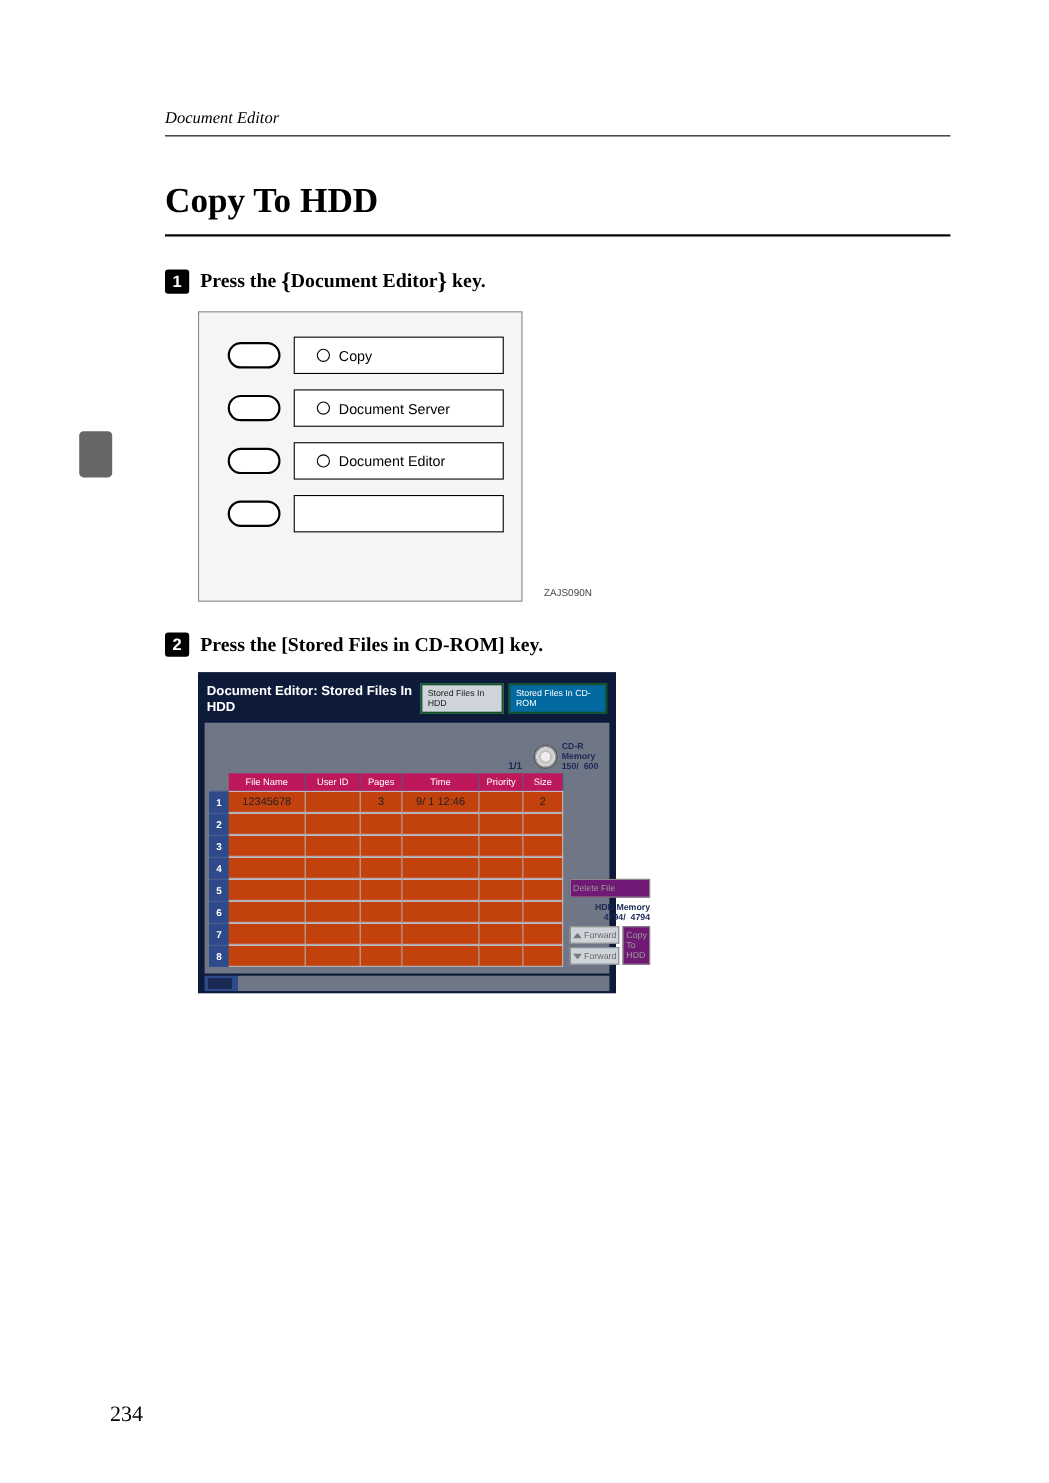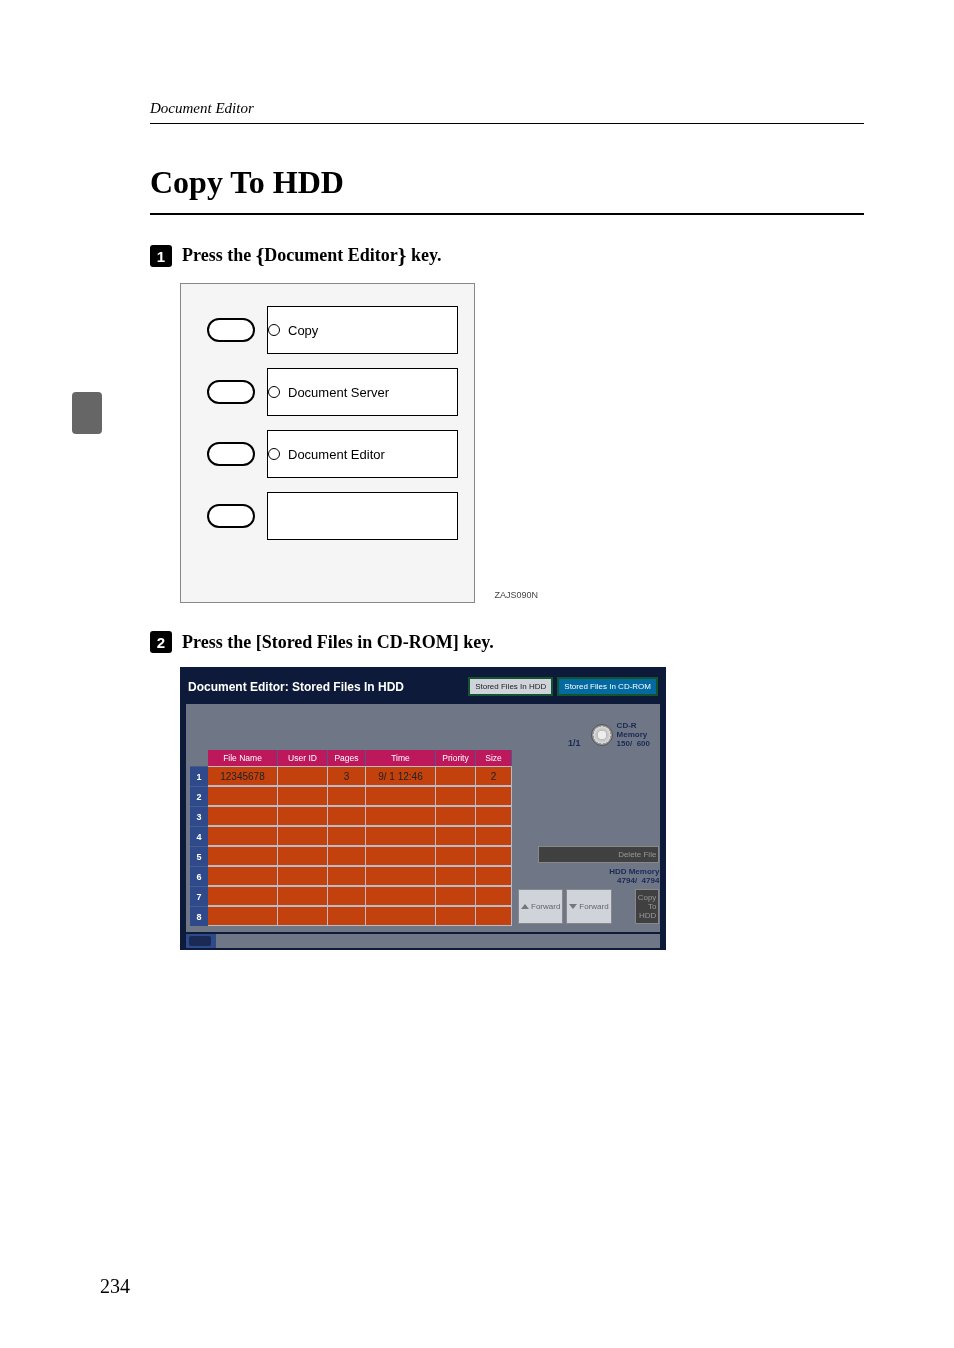--- a/index.html
+++ b/index.html
@@ -72,46 +72,46 @@
     margin-bottom: 14px;
   }
   .hard-btn {
     width: 48px; height: 24px;
     border: 2px solid #000;
     border-radius: 12px;
     background: #fff;
   }
   .soft-label {
     flex: 1;
-    height: 48px;
+    height: 34px;
     border: 1.5px solid #000;
     background: #fff;
     display: flex;
     align-items: center;
     gap: 8px;
-    padding: 0 0;
+    padding: 0 20px;
     font-family: Arial, sans-serif;
     font-size: 13px;
   }
   .led {
     width: 12px; height: 12px;
     border: 1.5px solid #000;
     border-radius: 50%;
   }
   .fig-code {
     position: absolute;
     right: -64px;
     bottom: 2px;
     font-family: Arial, sans-serif;
     font-size: 9px;
     color: #444;
   }
   
   .screen-fig {
-    width: 486px;
+    width: 380px;
     margin-left: 30px;
     background: #0e1a3a;
     padding: 6px 6px 2px 6px;
     font-family: Arial, sans-serif;
     font-size: 10px;
     color: #fff;
   }
   .screen-titlebar {
     display: flex;
     align-items: center;
@@ -174,22 +174,22 @@
     border:1px solid #b8bcc8; border-left:none;
   }
   .row:first-child .cell:first-of-type { border-left:1px solid #b8bcc8;}
   .screen-flex { display:flex; gap:6px; }
   .table-wrap { flex:0 0 auto; }
   .side-col {
     flex:1; display:flex; flex-direction:column; justify-content:flex-end;
     gap:4px; padding-bottom:2px;
   }
   .sbtn {
-    background:#404040; color:#333; font-size:8px;
-    text-align:right; padding:3px 2px; border:1px solid #888;margin-left:20px;
+    background:#701a75; color:#333; font-size:8px;
+    text-align:left; padding:3px 2px; border:1px solid #888;
   }
   .sbtn.ghost { color:#999; }
   .mem-label { font-size:8px; color:#1a2a55; text-align:right; font-weight:bold; }
   .navbtn {
     flex:1; background:#cfd3da; color:#666; font-size:8px;
     padding:2px 2px; border:1px solid #888; display:flex;
     align-items:center; justify-content:center; gap:2px;
   }
   .tri-up { width:0;height:0;border-left:4px solid transparent;border-right:4px solid transparent;border-bottom:5px solid #777;}
   .tri-dn { width:0;height:0;border-left:4px solid transparent;border-right:4px solid transparent;border-top:5px solid #777;}
@@ -386,21 +386,21 @@
               </div>
           </div>
 
           <div class="side-col">
             <div class="sbtn ghost">Delete File</div>
             <div class="mem-label">
               <span>HDD Memory</span><br>
               <span>4794/</span>&nbsp;&nbsp;<span>4794</span>
             </div>
             <div style="display:flex;gap:3px;">
-              <div style="flex:0 0 50%;display:flex;flex-direction:row;gap:3px;">
+              <div style="flex:0 0 50%;display:flex;flex-direction:column;gap:3px;">
                 <div class="navbtn">
                     <span class="tri-up"></span>
                     <span>Forward</span>
                   </div>
                 <div class="navbtn">
                     <span class="tri-dn"></span>
                     <span>Forward</span>
                   </div>
               </div>
               <div class="sbtn ghost" style="flex:1;display:flex;align-items:center;justify-content:center;">Copy To HDD</div>

